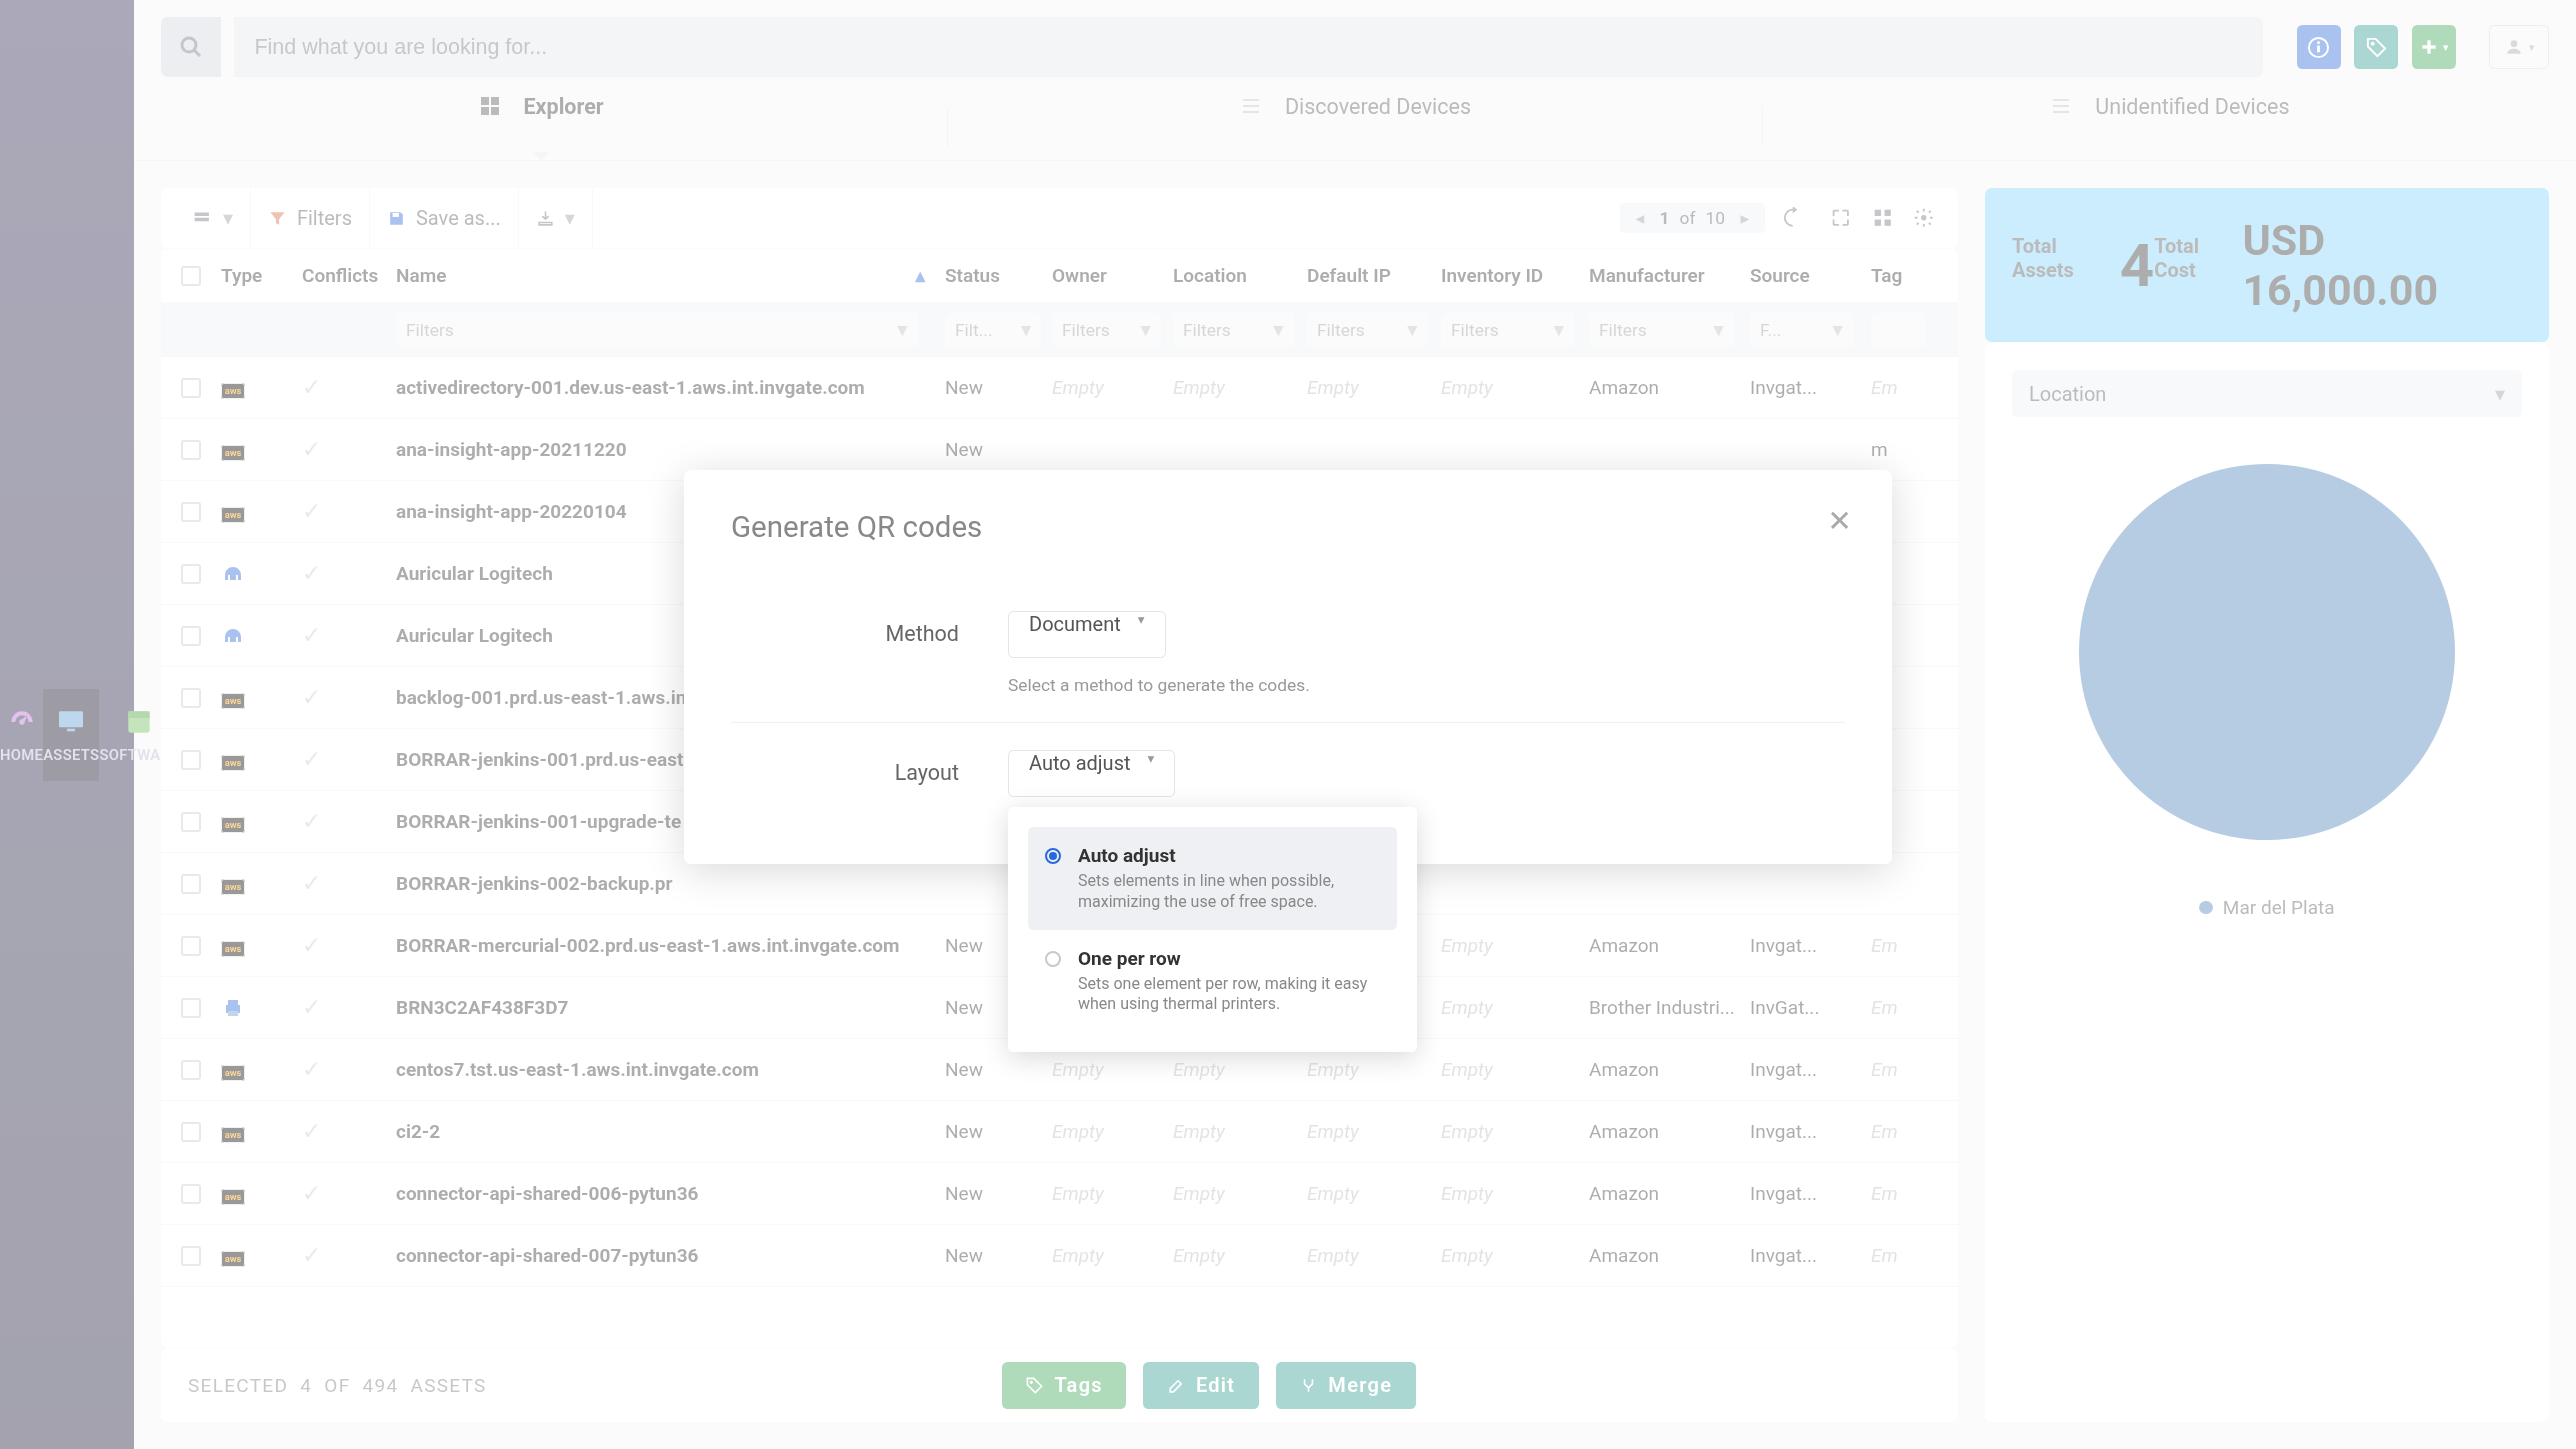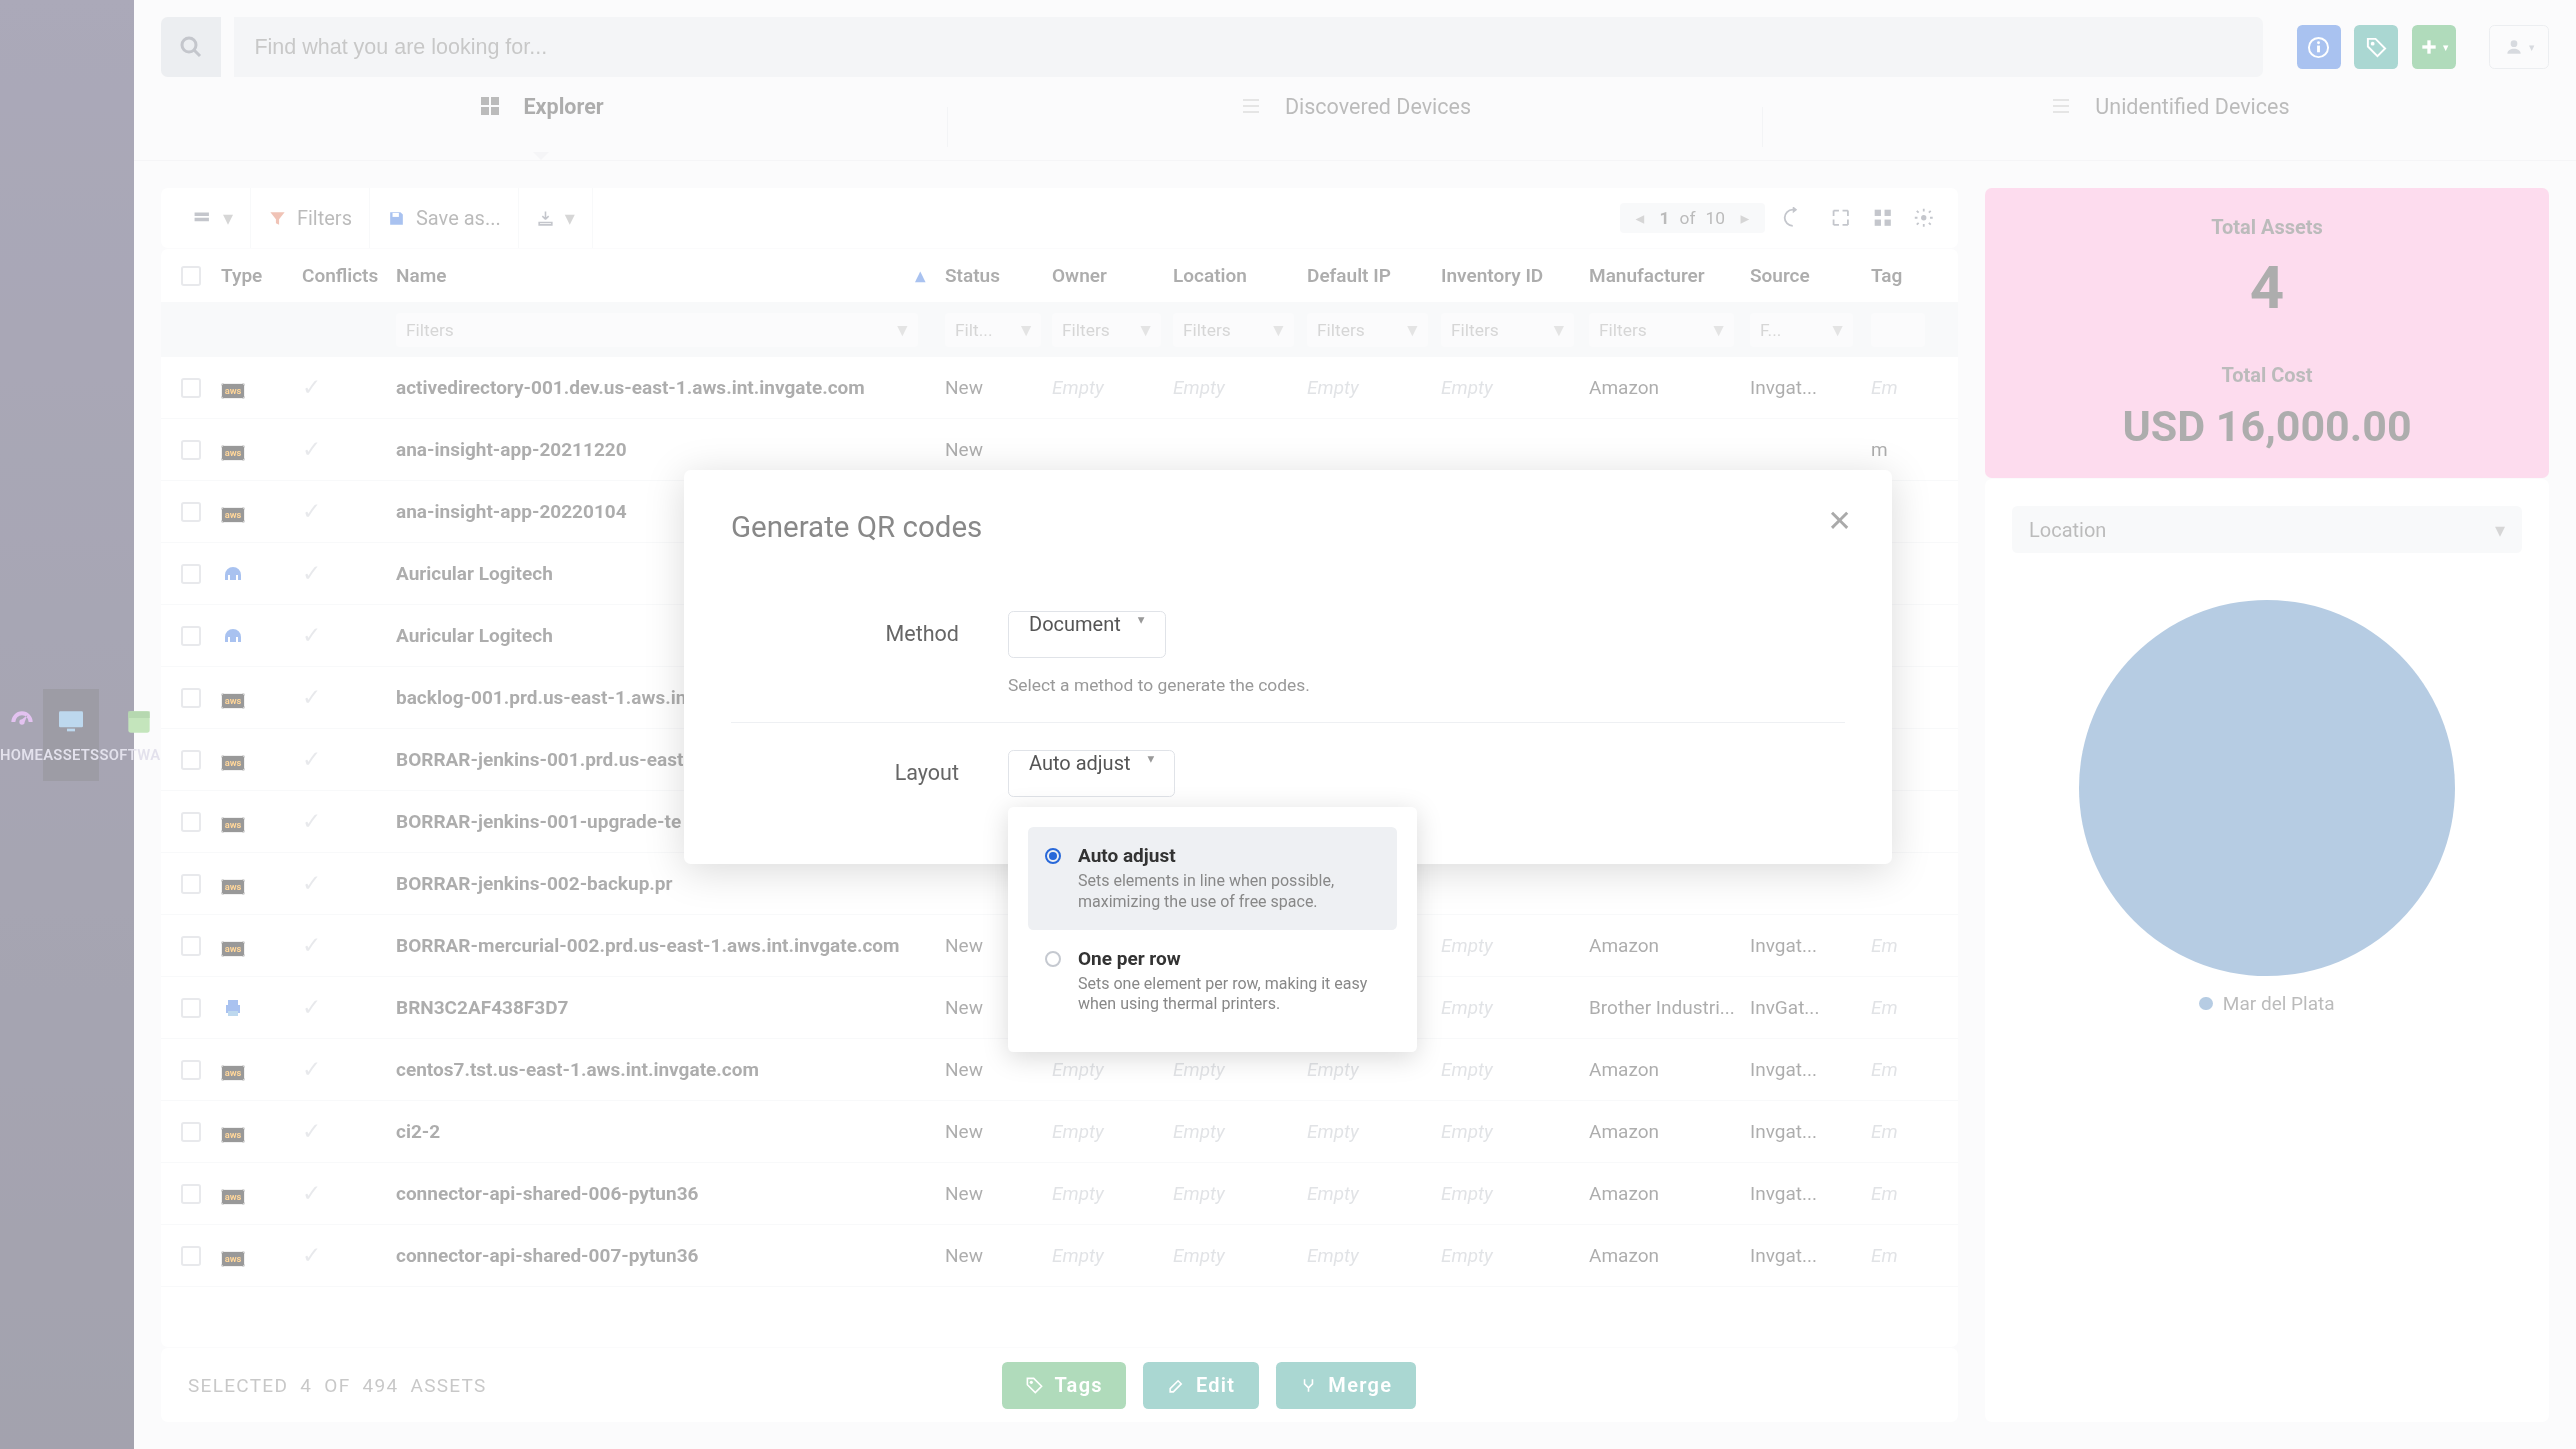--- a/index.html
+++ b/index.html
@@ -61,28 +61,28 @@
 .check{color:#c5c9d0;font-size:23px}
 .empty{color:#b5b9c0;font-style:italic}
 .cell-txt{white-space:nowrap;overflow:hidden;text-overflow:ellipsis}
 .footer{height:74px;background:#fff;border-radius:6.7px;margin-top:1.3px;display:flex;align-items:center;padding:0 27px;font-size:19px;color:#777;letter-spacing:1.3px}
 .footer-btns{margin:16px auto;display:flex;gap:17px}
 .fbtn{height:47px;padding:0 23.5px;border-radius:5.4px;display:flex;align-items:center;gap:10px;color:#fff;font-size:20px;font-weight:600;cursor:pointer}
 .fbtn.tags{background:#3aa655}
 .fbtn.edit{background:#2b9b8f}
 .fbtn.merge{background:#2b9b8f}
 .right{width:564px;display:flex;flex-direction:column;gap:0;flex-shrink:0}
-.card{background:#f9a8d4;border-radius:6.7px;padding:27px;display:flex;flex-direction:column;align-items:center}
+.card{background:#7dd3fc;border-radius:6.7px;padding:27px;display:flex;flex-direction:row;align-items:center}
 .card-title{font-size:20px;font-weight:700;color:#555;margin-bottom:13.4px}
 .card-big{font-size:60px;font-weight:700;color:#333}
 .card-cost{font-size:43px;font-weight:700;color:#333}
 .card2{background:#fff;border-radius:6.7px;margin-top:1.3px;padding:27px;flex:1;display:flex;flex-direction:column;align-items:center}
 .loc-select{width:100%;height:47px;background:#eef0f3;border-radius:5.4px;display:flex;align-items:center;padding:0 17px;font-size:20px;color:#555;justify-content:space-between;cursor:pointer}
 .pie{width:376px;height:376px;border-radius:50%;background:#4a80b8;margin-top:47px}
-.legend{margin-top:16px;display:flex;align-items:center;gap:10px;font-size:19px;color:#555}
+.legend{margin-top:56px;display:flex;align-items:center;gap:10px;font-size:19px;color:#555}
 .legend-dot{width:13.4px;height:13.4px;border-radius:50%;background:#4a80b8}
 .overlay{position:fixed;inset:0;background:rgba(255,255,255,0.6);display:flex;align-items:flex-start;justify-content:center;padding-top:470px}
 .modal{width:1208px;background:#fff;border-radius:6.7px;box-shadow:0 6.7px 40px rgba(0,0,0,0.15);padding:40px 47px;position:relative}
 .modal-title{font-size:29.5px;color:#888;font-weight:400;margin-bottom:40px}
 .modal-close{position:absolute;top:34px;right:40px;font-size:29.5px;color:#aaa;cursor:pointer}
 .modal-row{display:flex;gap:49px;padding:27px 0;border-bottom:0.7px solid #eef0f3}
 .modal-row:first-of-type{padding-top:0}
 .modal-label{width:228px;text-align:right;font-size:21.5px;color:#666;padding-top:10px}
 .modal-field{flex:1}
 .dd{display:inline-flex;align-items:flex-start;gap:17px;height:47px;padding:0 20px;border:1.3px solid #e0e3e8;border-radius:5.4px;font-size:20px;color:#555;cursor:pointer}

